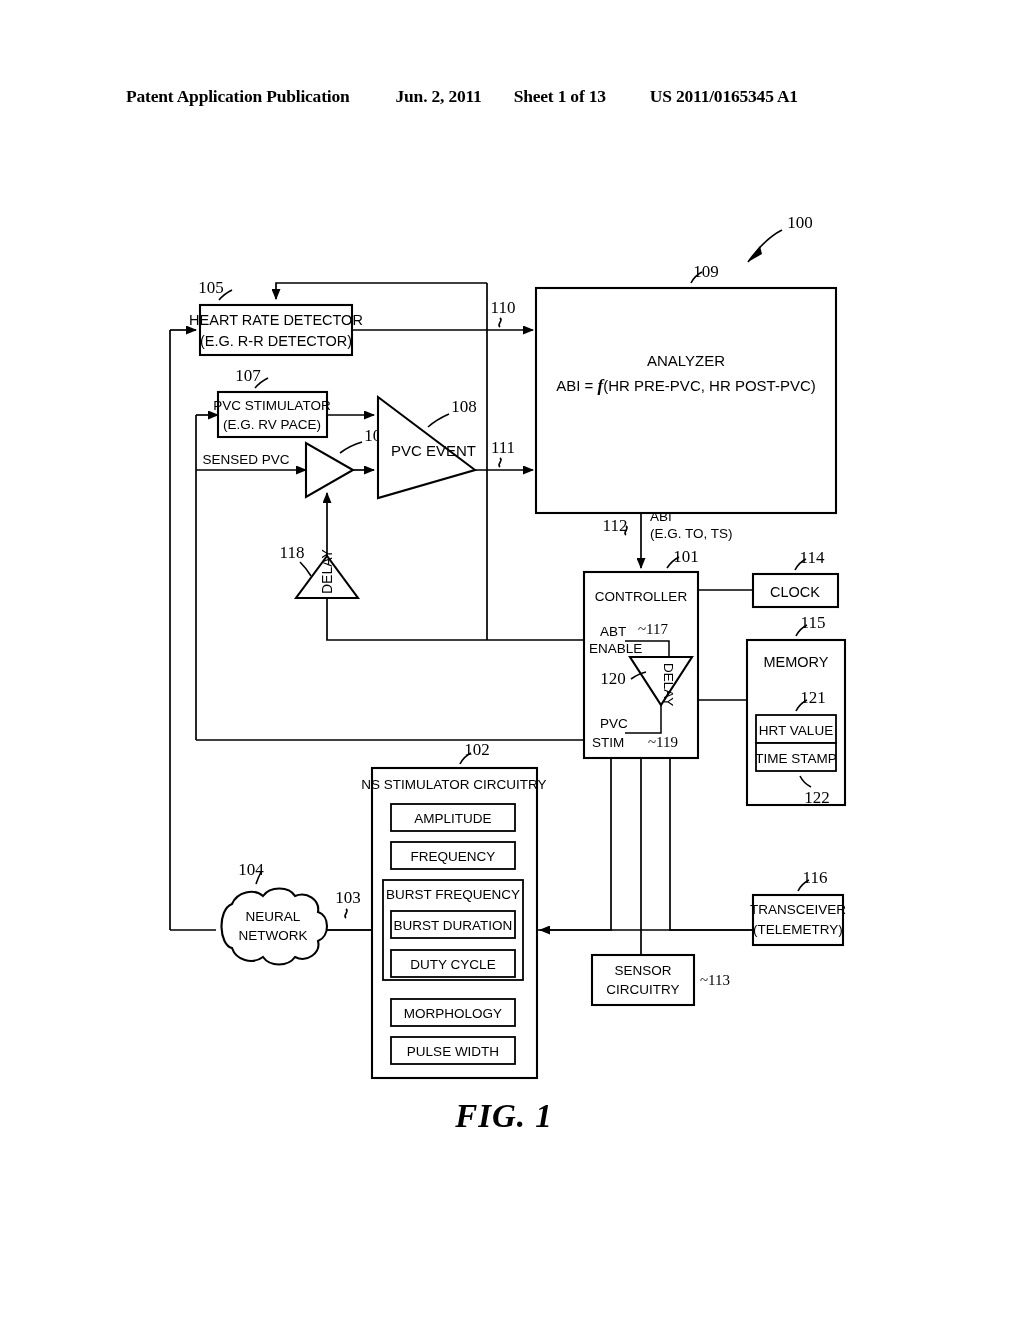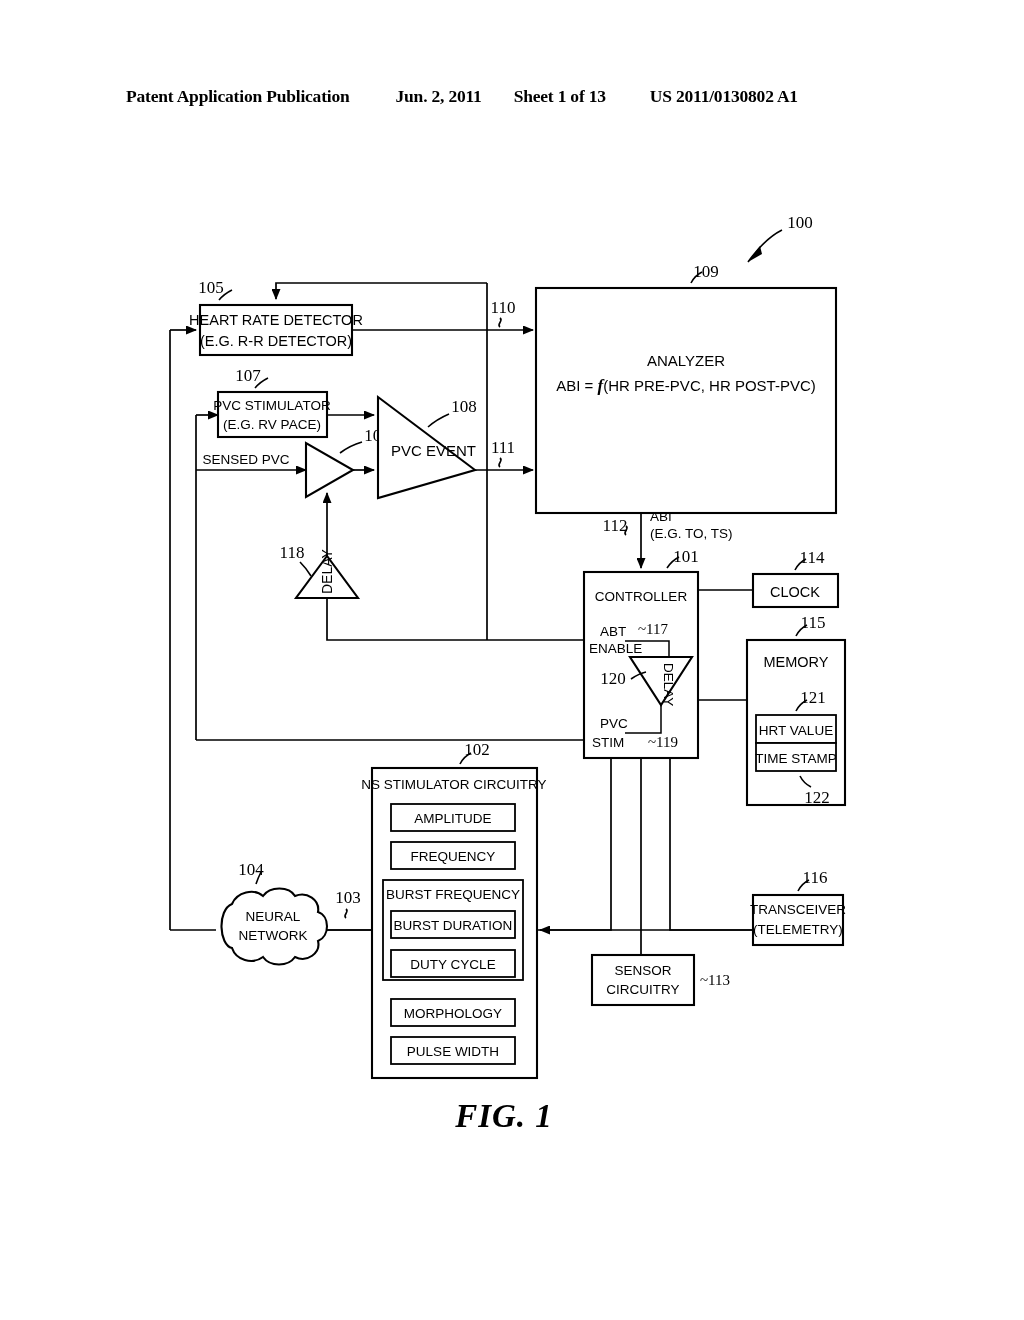--- a/index.html
+++ b/index.html
@@ -74,21 +74,21 @@
 </style>
 </head>
 <body>
 
 <div id="page">
 
   <div class="hdr">
     <span class="s1">Patent Application Publication</span>
     <span class="s2">Jun. 2, 2011</span>
     <span class="s3">Sheet 1 of 13</span>
-    <span>US 2011/0130802 A1</span>
+    <span>US 2011/0165345 A1</span>
   </div>
 
   <svg id="diagram" viewBox="0 0 1024 1320">
     <defs>
       <marker id="ah" markerWidth="11" markerHeight="9" refX="10" refY="4.5" orient="auto" markerUnits="userSpaceOnUse">
         <path d="M0,0 L11,4.5 L0,9 Z" fill="#000"></path>
       </marker>
     </defs>
 
     <g>

